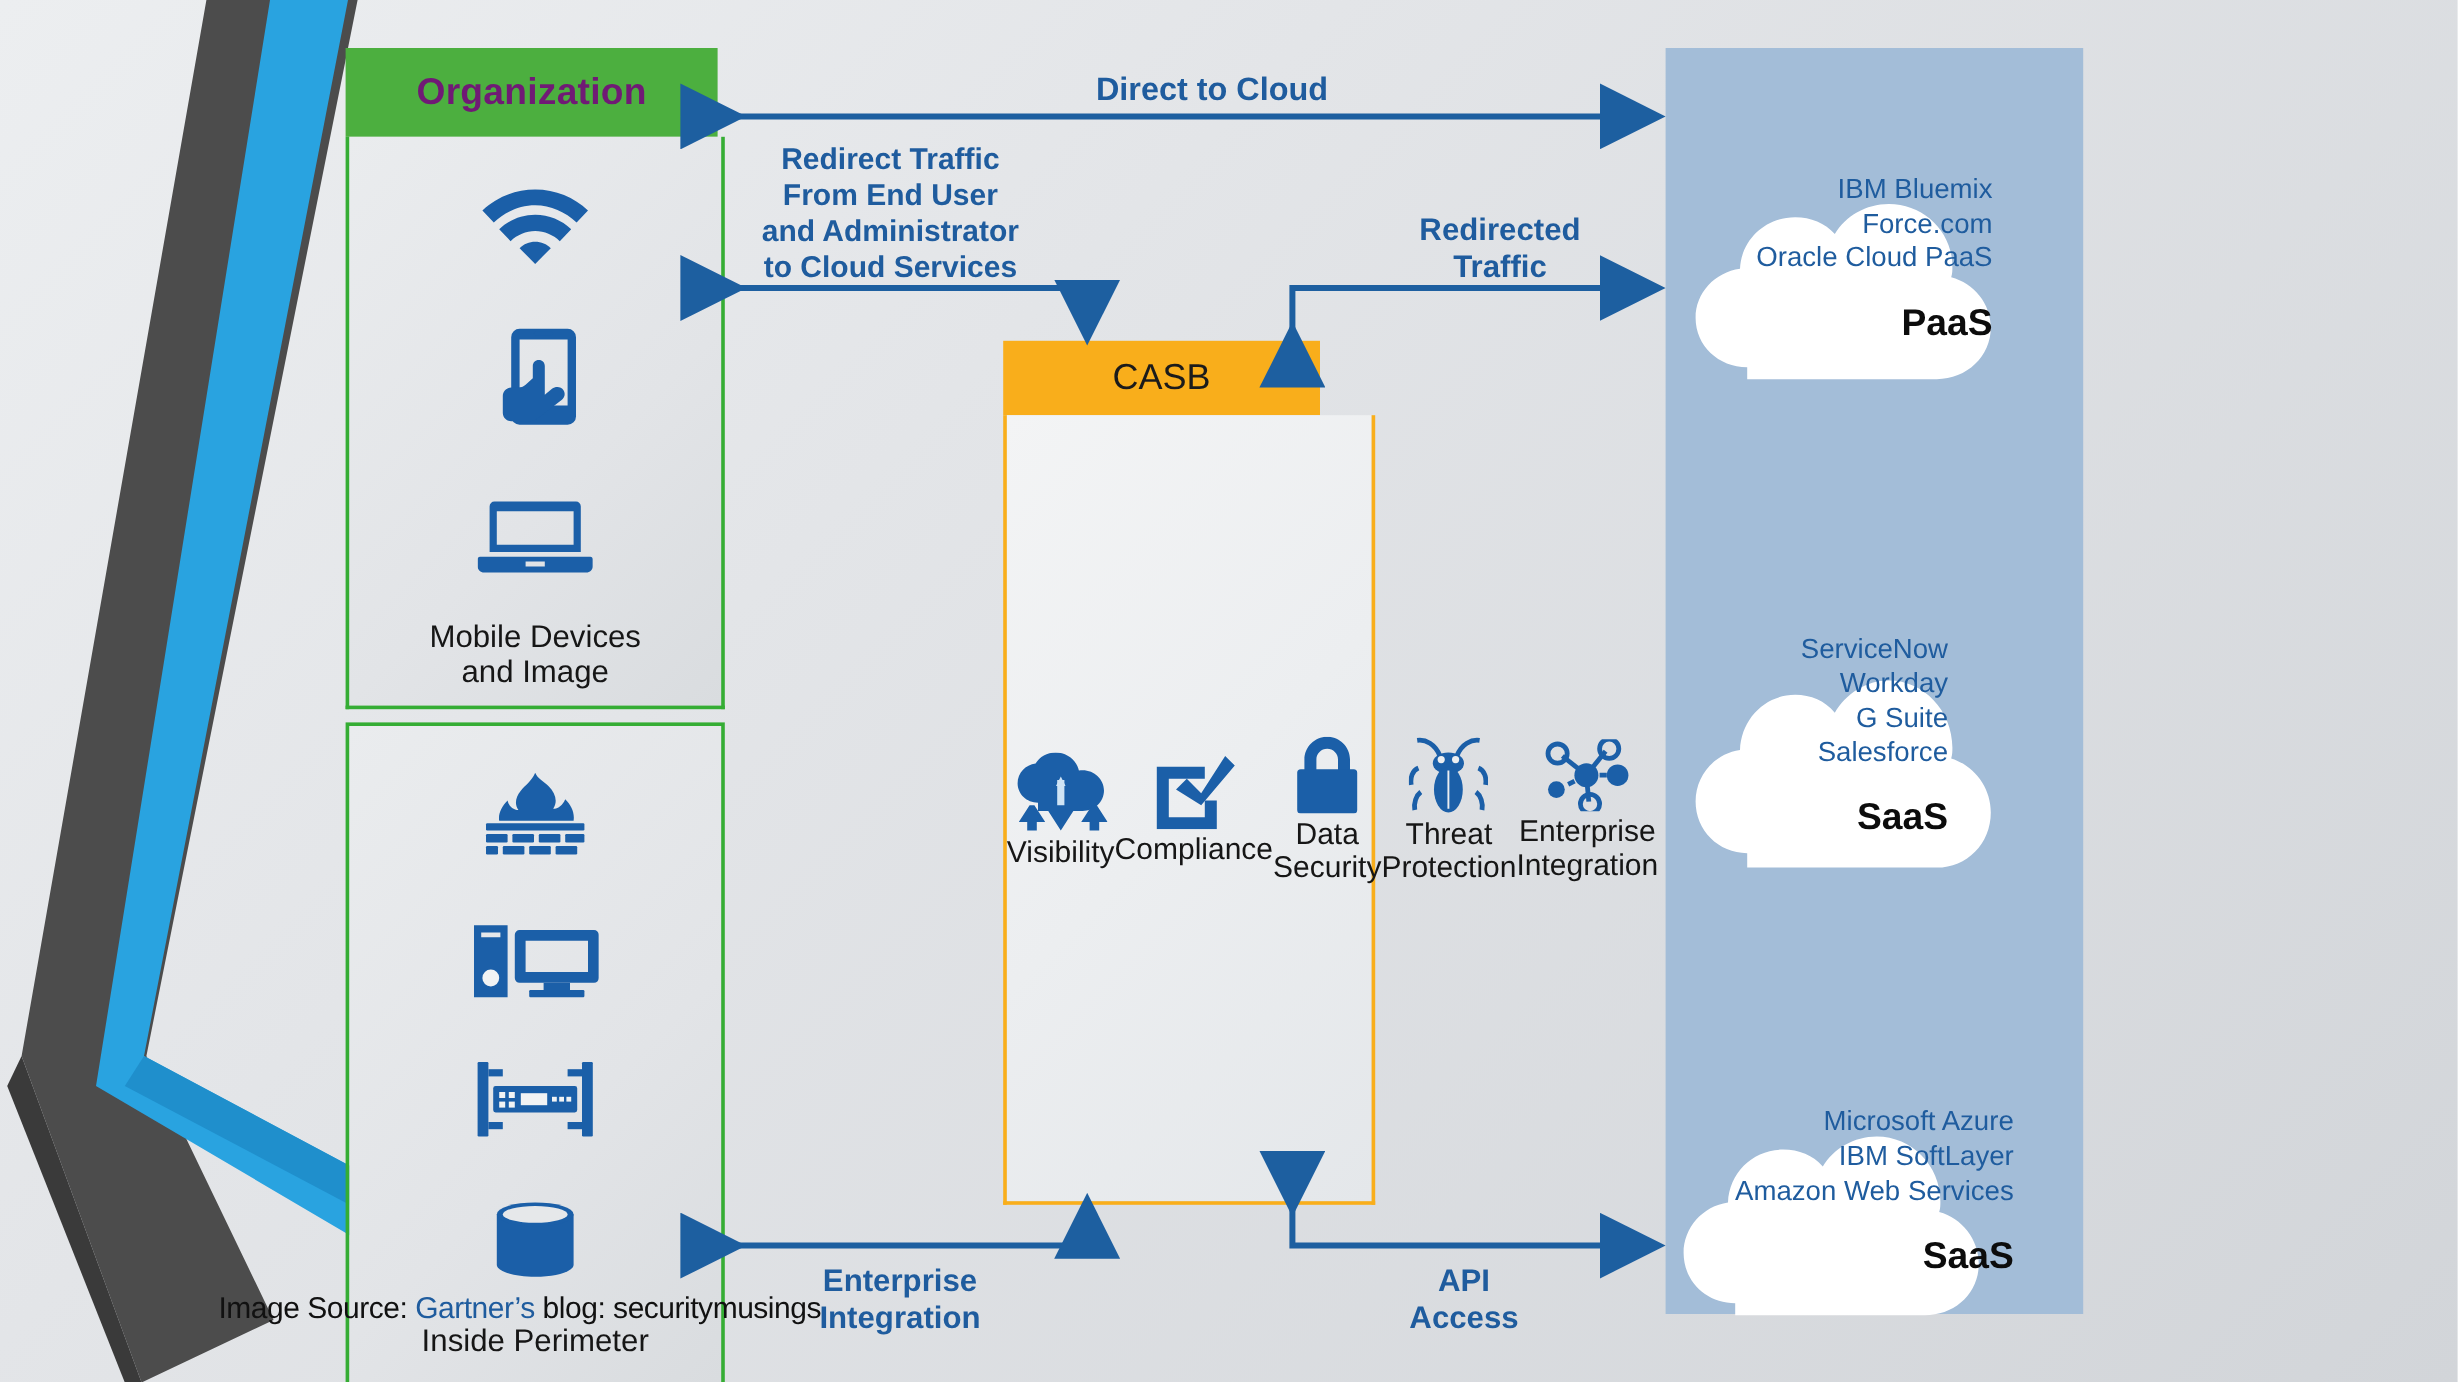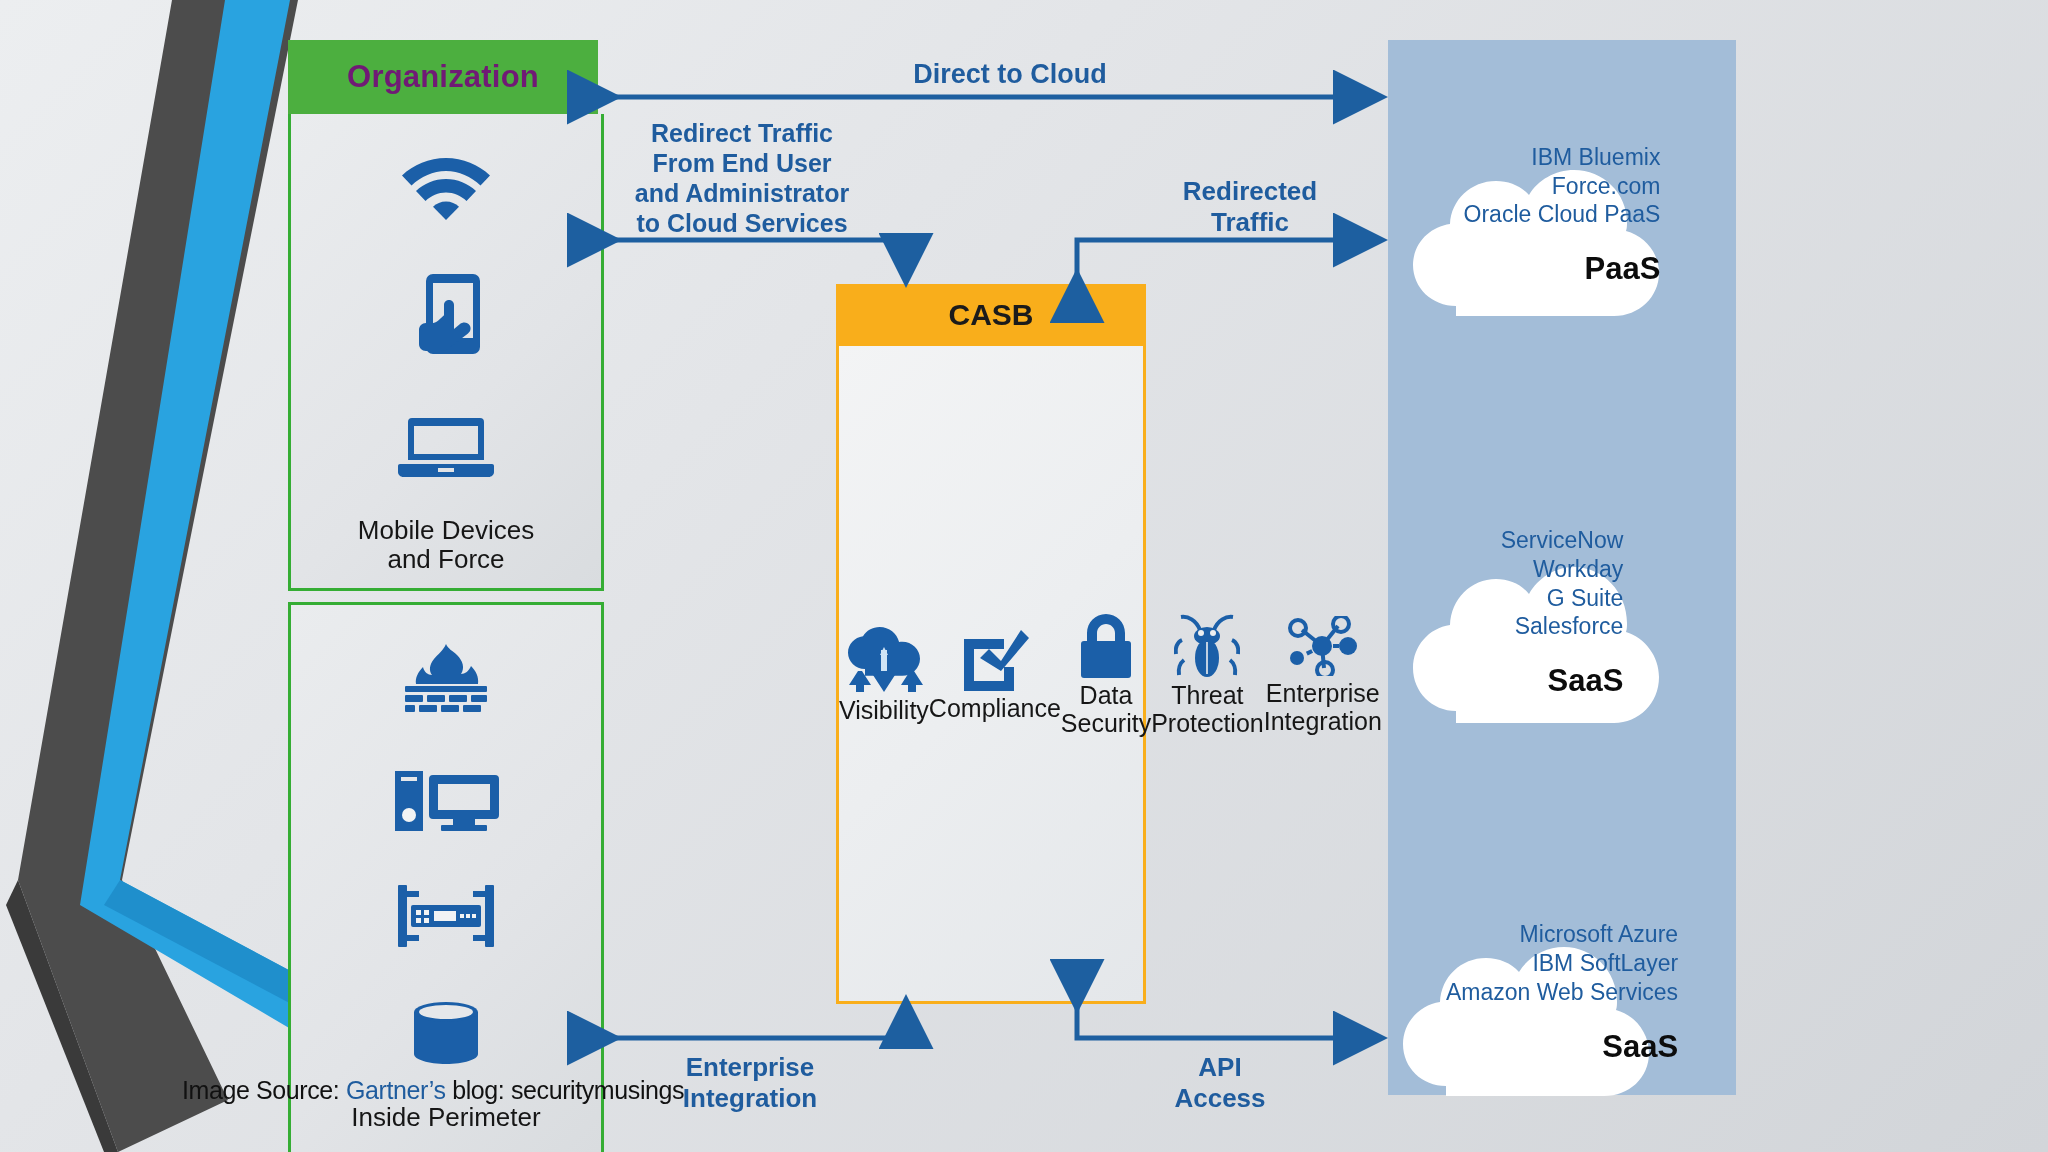--- a/index.html
+++ b/index.html
@@ -35,22 +35,22 @@
   .org-icons{flex:1;display:flex;flex-direction:column;align-items:center;justify-content:space-around;width:100%;padding:14px 0 0;}
   .org-caption{
     color:#161616;font-size:26px;line-height:1.12;text-align:center;
     padding-bottom:14px;
   }
   #org-section-inside .org-caption{padding-bottom:20px;}
 
   
   #casb-panel{position:absolute;left:836px;top:284px;width:310px;height:720px;}
   #casb-header{
-    position:absolute;left:0;top:0;width:310px;height:62px;
-    background:#f9ae1b;color:#1b1b1b;font-size:30px;font-weight:bold;
+    position:absolute;left:0;top:0;width:264px;height:62px;
+    background:#f9ae1b;color:#1b1b1b;font-size:30px;font-weight:normal;
     display:flex;align-items:center;justify-content:center;text-align:center;
   }
   #casb-body{
     position:absolute;left:0;top:62px;width:310px;height:658px;
     border:3px solid #f9ae1b;border-top:none;box-sizing:border-box;
     background:linear-gradient(135deg,#f3f4f5 0%,#eceef0 50%,#e4e7ea 100%);
     display:flex;flex-direction:row;align-items:center;
     justify-content:space-around;padding:10px 0 6px;
   }
   .casb-item{display:flex;flex-direction:column;align-items:center;}
@@ -127,21 +127,21 @@
 
         <svg width="96" height="62" viewBox="0 0 96 62">
           <g fill="#1b5fa8">
             <path d="M14 2h68a4 4 0 0 1 4 4v38H10V6a4 4 0 0 1 4-4zm2 8v28h64V10H16z"></path>
             <path d="M2 48h92c1.2 0 2 .9 2 2v6c0 2.8-2.4 5-5.4 5H5.4C2.4 61 0 58.8 0 56v-6c0-1.1.8-2 2-2zm38 4v4h16v-4H40z"></path>
           </g>
         </svg>
       </div>
       <div class="org-caption">
         <div>Mobile Devices</div>
-        <div>and Force</div>
+        <div>and Image</div>
       </div>
     </div>
 
     <div class="org-section" id="org-section-inside">
       <div class="org-icons">
 
         <svg width="86" height="74" viewBox="0 0 86 74">
           <g fill="#1b5fa8">
             <path d="M43 0c-3 7-8 10-12 15-5 6-5 12-2 16-4 0-8-3-9-8-5 5-8 11-7 17h62c1-7-2-13-7-18-2 5-6 8-10 8 4-6 2-13-4-19-4-4-9-6-11-11z"></path>
             <rect x="2" y="42" width="82" height="6" rx="1"></rect>

